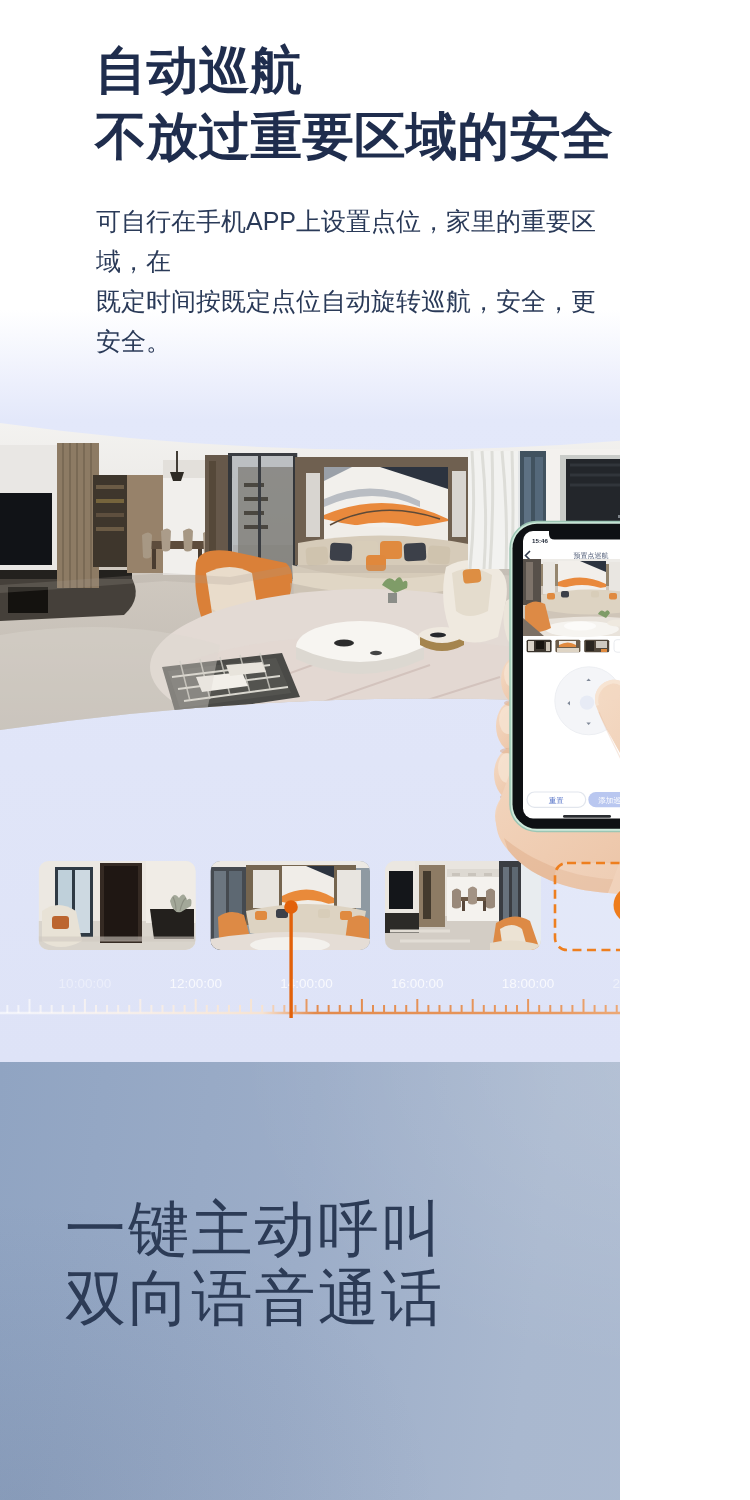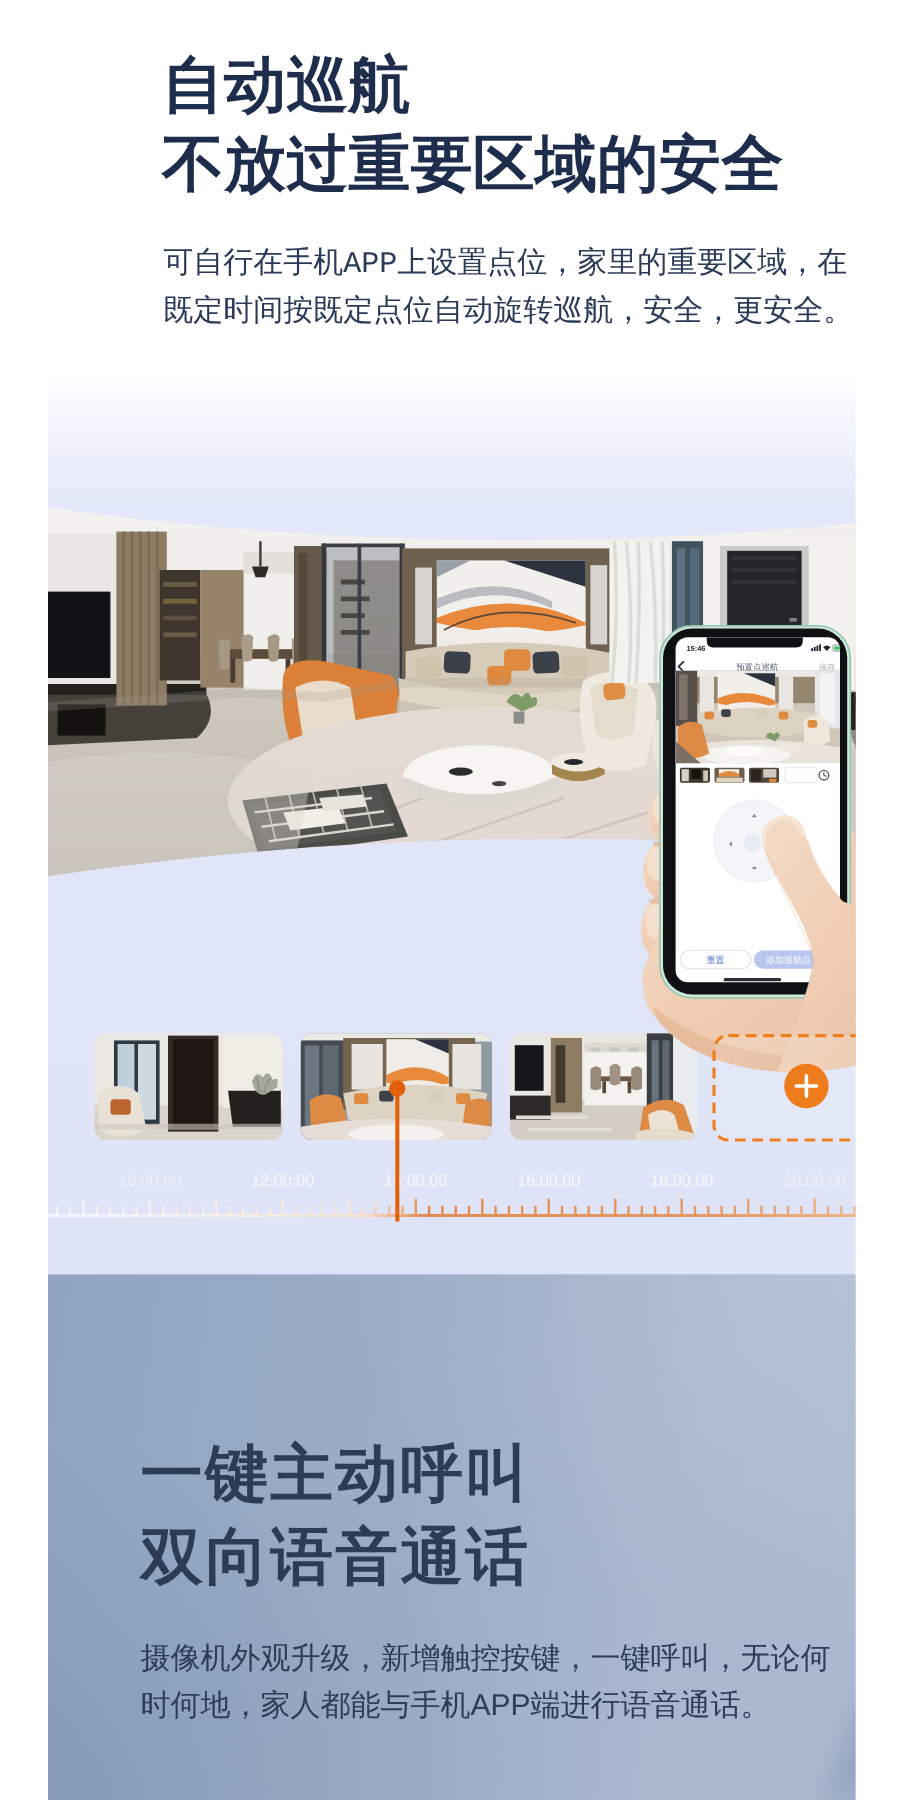--- a/index.html
+++ b/index.html
@@ -1,24 +1,24 @@
 <!DOCTYPE html>
 <html><head>
 <meta charset="utf-8">
 <style>
   html,body{margin:0;padding:0;}
   body{width:750px;height:1500px;overflow:hidden;font-family:"Liberation Sans",sans-serif;}
-  .page{position:relative;width:673px;height:1500px;overflow:hidden;
-    background:linear-gradient(180deg,#ffffff 0px,#ffffff 310px,#eceffc 385px,#e3e8fa 420px,#e0e5f8 760px,#dee3f7 1062px);margin-left:40px;}
+  .page{position:relative;width:620px;height:1500px;overflow:hidden;
+    background:linear-gradient(180deg,#ffffff 0px,#ffffff 310px,#eceffc 385px,#e3e8fa 420px,#e0e5f8 760px,#dee3f7 1062px);}
   .t1{position:absolute;left:95px;top:37px;font-size:51.5px;line-height:66px;font-weight:bold;color:#1f2d4d;letter-spacing:0.3px;}
-  .t2{position:absolute;left:96px;top:201px;font-size:25px;line-height:40px;color:#2a3a58;letter-spacing:0px;font-family:Liberation Mono, monospace;}
+  .t2{position:absolute;left:96px;top:201px;font-size:25px;line-height:40px;color:#2a3a58;letter-spacing:0px;}
   .t3{position:absolute;left:96px;top:307px;font-size:20px;line-height:33px;color:#6a7280;}
   .sec2{position:absolute;left:0;top:1062px;width:750px;height:438px;
     background:linear-gradient(97deg,#90a4c2 0%,#9cadc8 40%,#a9b8cf 70%,#acbad0 100%);}
-  .s2t1{position:absolute;left:77px;top:1195px;font-size:52px;line-height:68.5px;font-weight:bold;color:#2c3b56;letter-spacing:2.2px;}
+  .s2t1{position:absolute;left:65px;top:1195px;font-size:61px;line-height:68.5px;font-weight:normal;color:#2c3b56;letter-spacing:2.2px;}
   .s2t2{position:absolute;left:77px;top:1363px;font-size:25px;line-height:38.5px;color:#2c3c59;}
 </style>
 </head>
 <body>
 <div class="page">
 
   <div class="t1">自动巡航<br>不放过重要区域的安全</div>
 
   <div class="t2">可自行在手机APP上设置点位，家里的重要区域，在<br>既定时间按既定点位自动旋转巡航，安全，更安全。</div>
 
@@ -520,14 +520,13 @@
           <feGaussianBlur stdDeviation="9"></feGaussianBlur>
         </filter>
     </defs>
     <path d="M228,45 C202,105 178,160 160,220 L126,220 C148,150 176,95 208,30 Z" fill="#69809b" opacity="0.3" filter="url(#blurA)"></path>
     <path d="M230,55 C208,98 186,138 172,168 C163,187 158,204 157,220 L230,220 Z" fill="url(#armg)"></path>
     <path d="M230,55 C208,98 186,138 172,168 C163,187 158,204 157,220 L167,220 C169,198 176,178 186,158 C198,134 216,103 230,72 Z" fill="#f8e3cd" opacity="0.65"></path>
   </svg>
 
   <div class="s2t1">一键主动呼叫<br>双向语音通话</div>
 
-  <div class="s2t2">摄像机外观升级，新增触控按键，一键呼叫，无论何<br>时何地，家人都能与手机APP端进行语音通话。</div>
 </div>
 
 </body></html>

